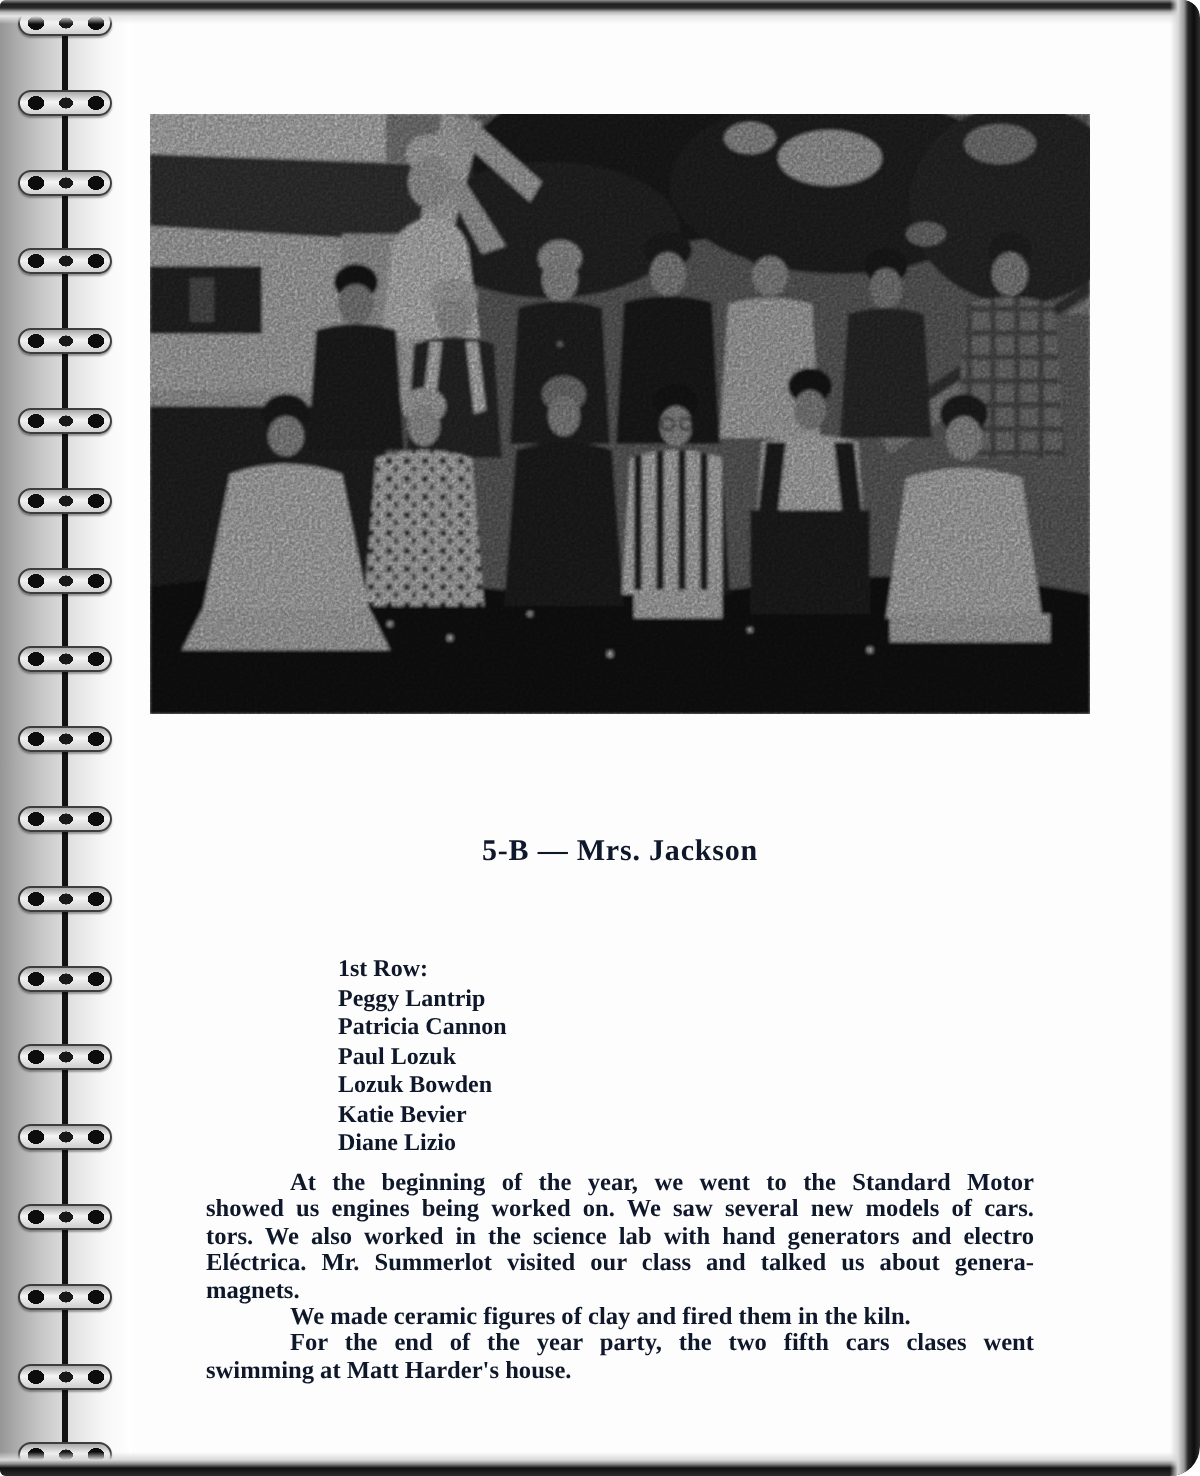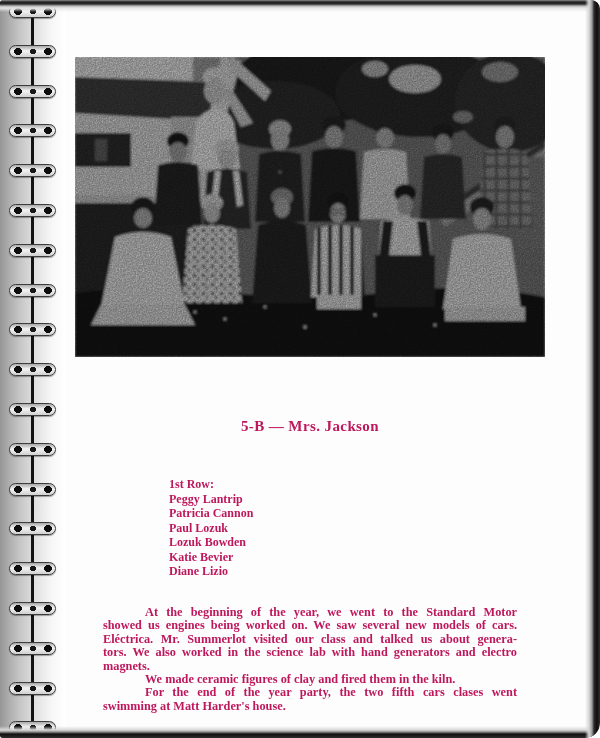--- a/index.html
+++ b/index.html
@@ -3,21 +3,21 @@
 <meta charset="utf-8">
 <style>
   html,body{margin:0;padding:0;background:#ffffff;}
   .page{
     position:relative;
     width:600px;height:738px;
     background:#fdfdfd;
     overflow:hidden;
     border-radius:3px 9px 15px 3px;
     font-family:"Liberation Serif", serif;
-    color:#be185d;
+    color:#0f172a;
   }
   
   .edge-top{
     position:absolute;left:0;top:0;width:100%;height:12px;z-index:6;
     background:linear-gradient(180deg,#8f8f8f 0px,#1f1f1f 2px,#2b2b2b 4px,#b5b5b5 6px,#e6e6e6 8px,rgba(255,255,255,0) 12px);
   }
   .edge-right{
     position:absolute;right:0;top:0;bottom:0;width:15px;z-index:6;
     background:linear-gradient(90deg,rgba(255,255,255,0) 0px,#d8d8d8 4px,#9a9a9a 7px,#2a2a2a 9px,#0d0d0d 12px,#2f2f2f 15px);
     border-radius:0 8px 14px 0;
@@ -57,21 +57,21 @@
     position:absolute;left:75px;top:418px;width:470px;z-index:4;
     text-align:center;font-size:15px;font-weight:bold;letter-spacing:0.4px;
   }
   .roster-col{
     position:absolute;top:477px;z-index:4;
     font-size:12px;font-weight:bold;line-height:14.5px;white-space:nowrap;
   }
   .roster-col.c1{left:169px;}
   .roster-col.c2{left:388px;}
   .body-text{
-    position:absolute;left:103px;top:606px;width:414px;z-index:4;
+    position:absolute;left:103px;top:585px;width:414px;z-index:4;
     font-size:12.3px;font-weight:bold;line-height:13.4px;
   }
   .bline{min-height:13.4px;}
   .bline.j{text-align:justify;text-align-last:justify;}
   .bline.indent{padding-left:42px;}
 </style>
 </head>
 <body>
 
 <div class="page">
@@ -253,22 +253,22 @@
     <div>Paul Lozuk</div>
     <div>Lozuk Bowden</div>
     <div>Katie Bevier</div>
     <div>Diane Lizio</div>
   </div>
 
 
   <div class="body-text">
     <div class="bline j indent">At the beginning of the year, we went to the Standard Motor</div>
     <div class="bline j">showed us engines being worked on. We saw several new models of cars.</div>
+    <div class="bline j">tors. We also worked in the science lab with hand generators and electro</div>
     <div class="bline j">Eléctrica. Mr. Summerlot visited our class and talked us about genera-</div>
-    <div class="bline j">tors. We also worked in the science lab with hand generators and electro</div>
     <div class="bline">magnets.</div>
     <div class="bline indent">We made ceramic figures of clay and fired them in the kiln.</div>
     <div class="bline j indent">For the end of the year party, the two fifth cars clases went</div>
     <div class="bline">swimming at Matt Harder's house.</div>
   </div>
 
   <div class="edge-top"></div>
   <div class="edge-right"></div>
   <div class="edge-bottom"></div>
 </div>

